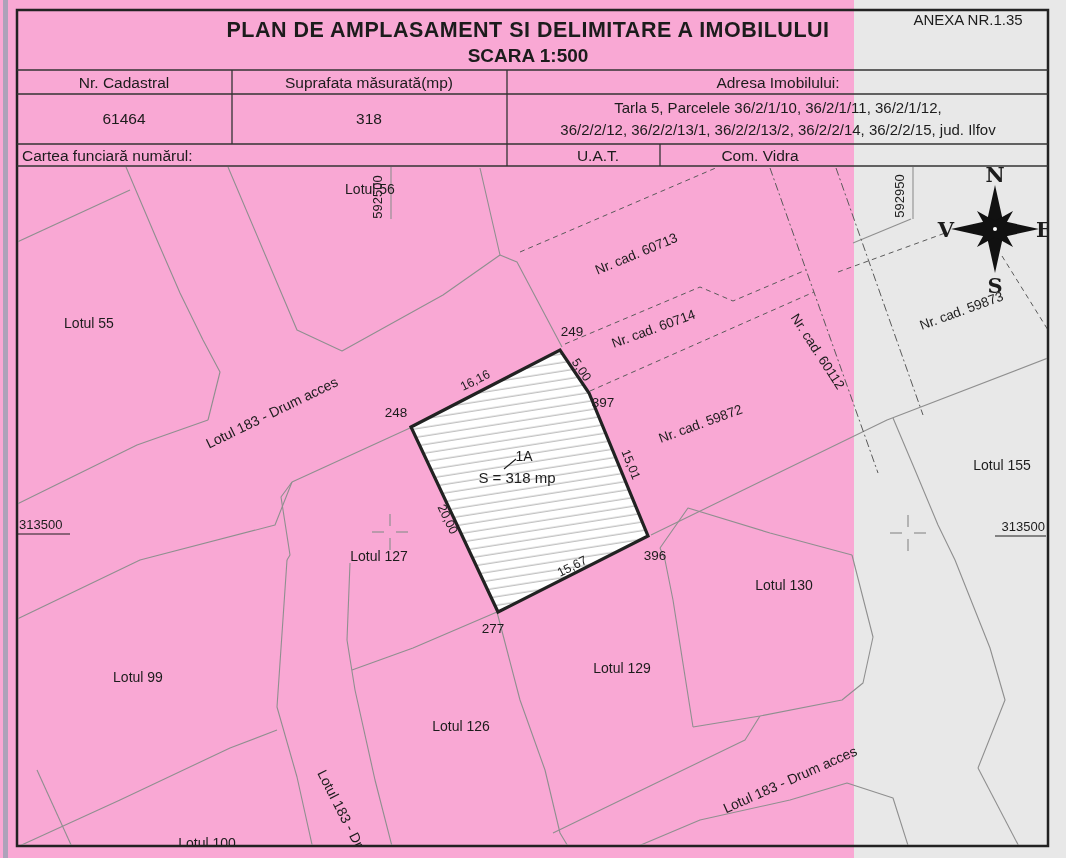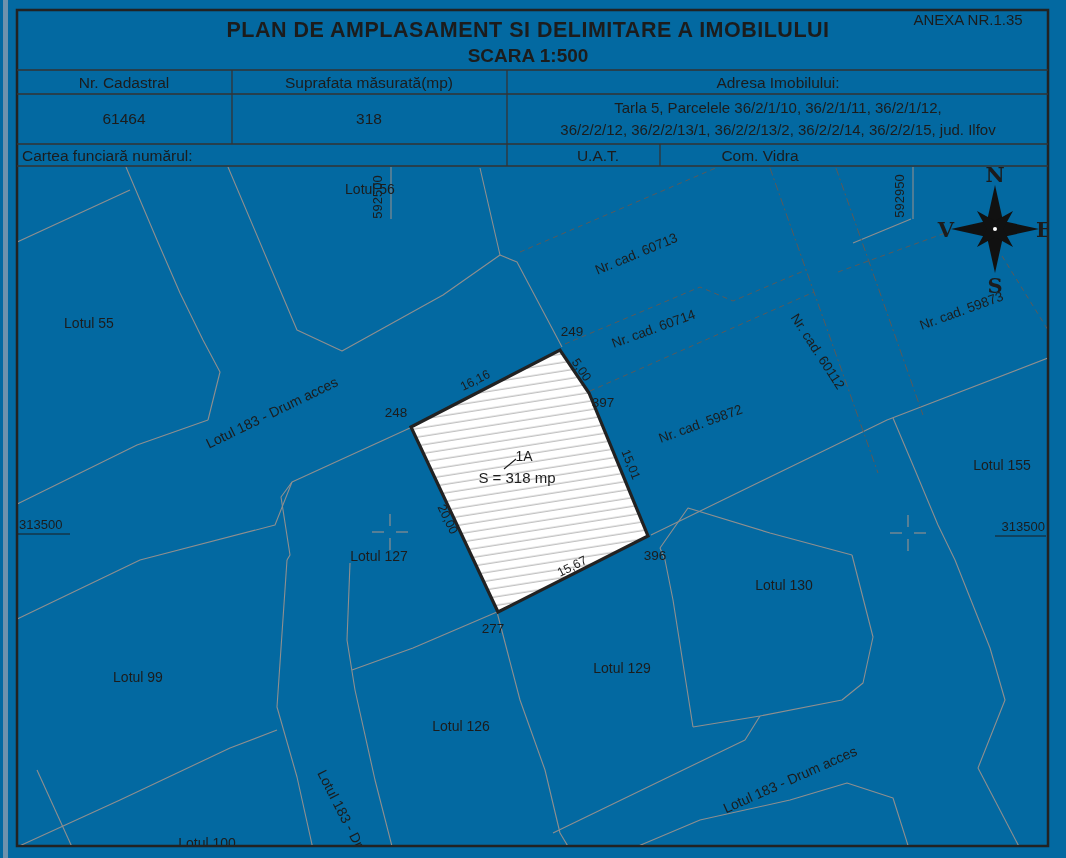--- a/index.html
+++ b/index.html
@@ -1,16 +1,16 @@
 <!DOCTYPE html>
 <html><head>
 <meta charset="utf-8">
 <style>
   html,body{margin:0;padding:0;background:#e8e8e8;}
-  #sheet{position:relative;width:1066px;height:858px;background:#0369a1;
+  #sheet{position:relative;width:854px;height:858px;background:#f9a8d4;
          font-family:"Liberation Sans","DejaVu Sans",sans-serif;}
   svg{position:absolute;left:0;top:0;}
   text{fill:#1c1c1c;}
   .t-title{font-size:21.5px;font-weight:bold;letter-spacing:.5px;}
   .t-scara{font-size:19px;font-weight:bold;}
   .t-anexa{font-size:15px;}
   .t-head{font-size:15.5px;}
   .t-cell{font-size:15.5px;}
   .t-addr{font-size:15px;}
   .t-lot{font-size:14px;}

